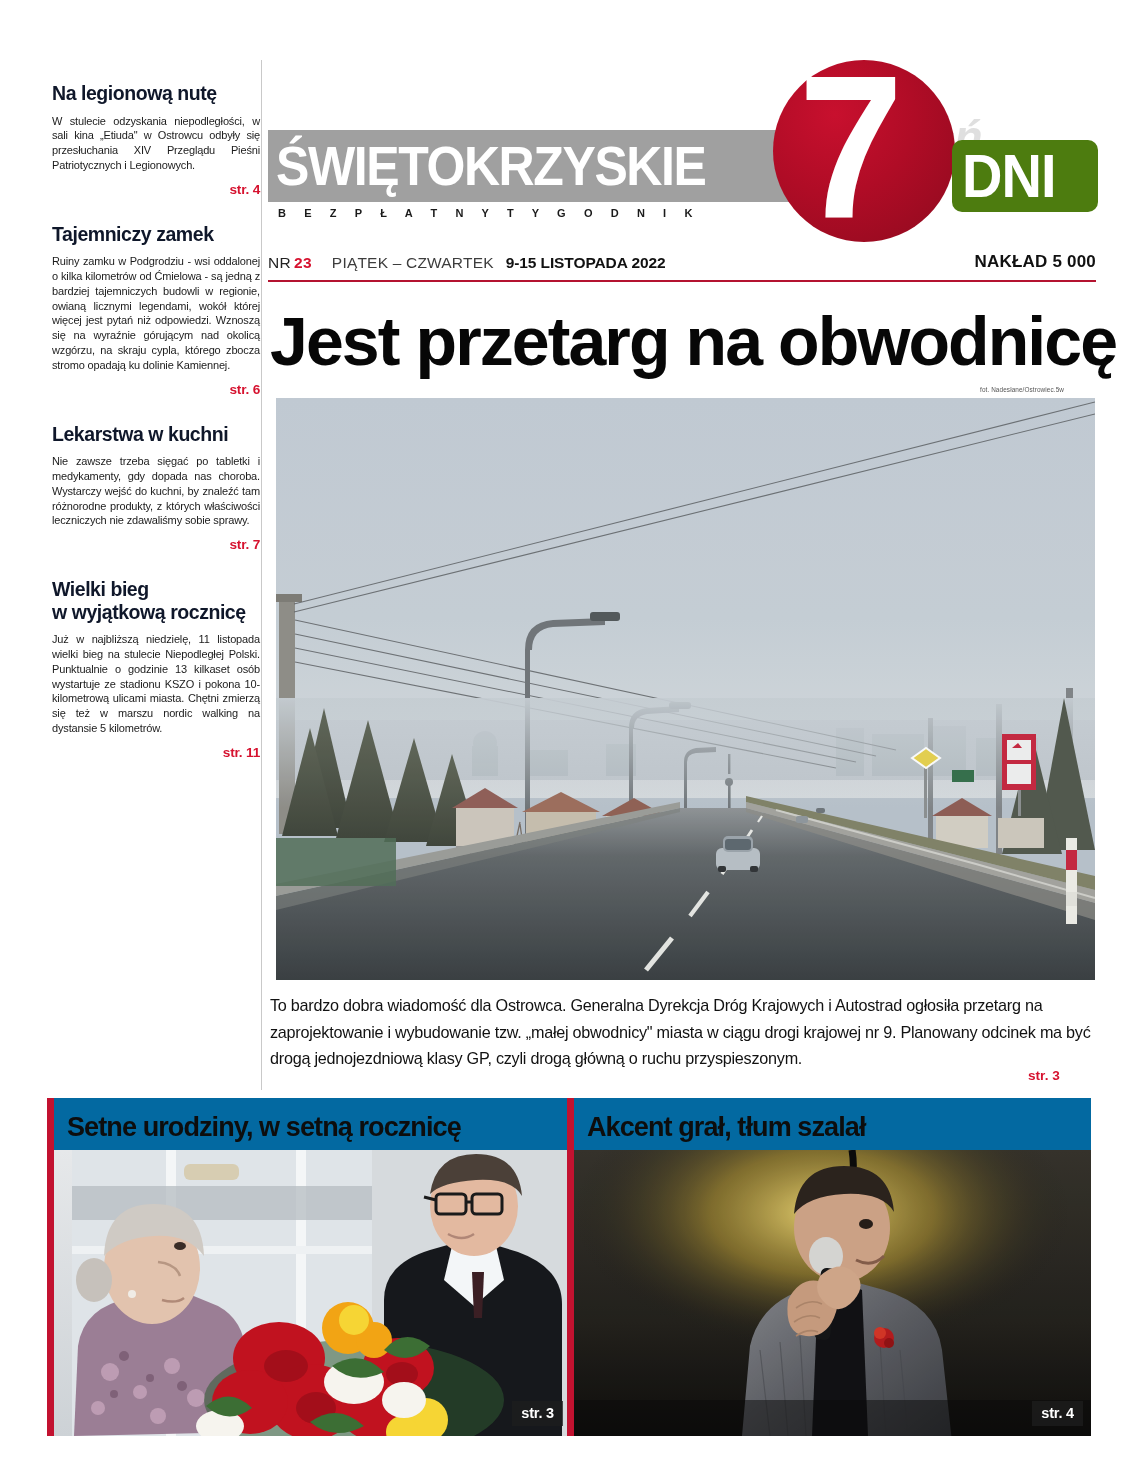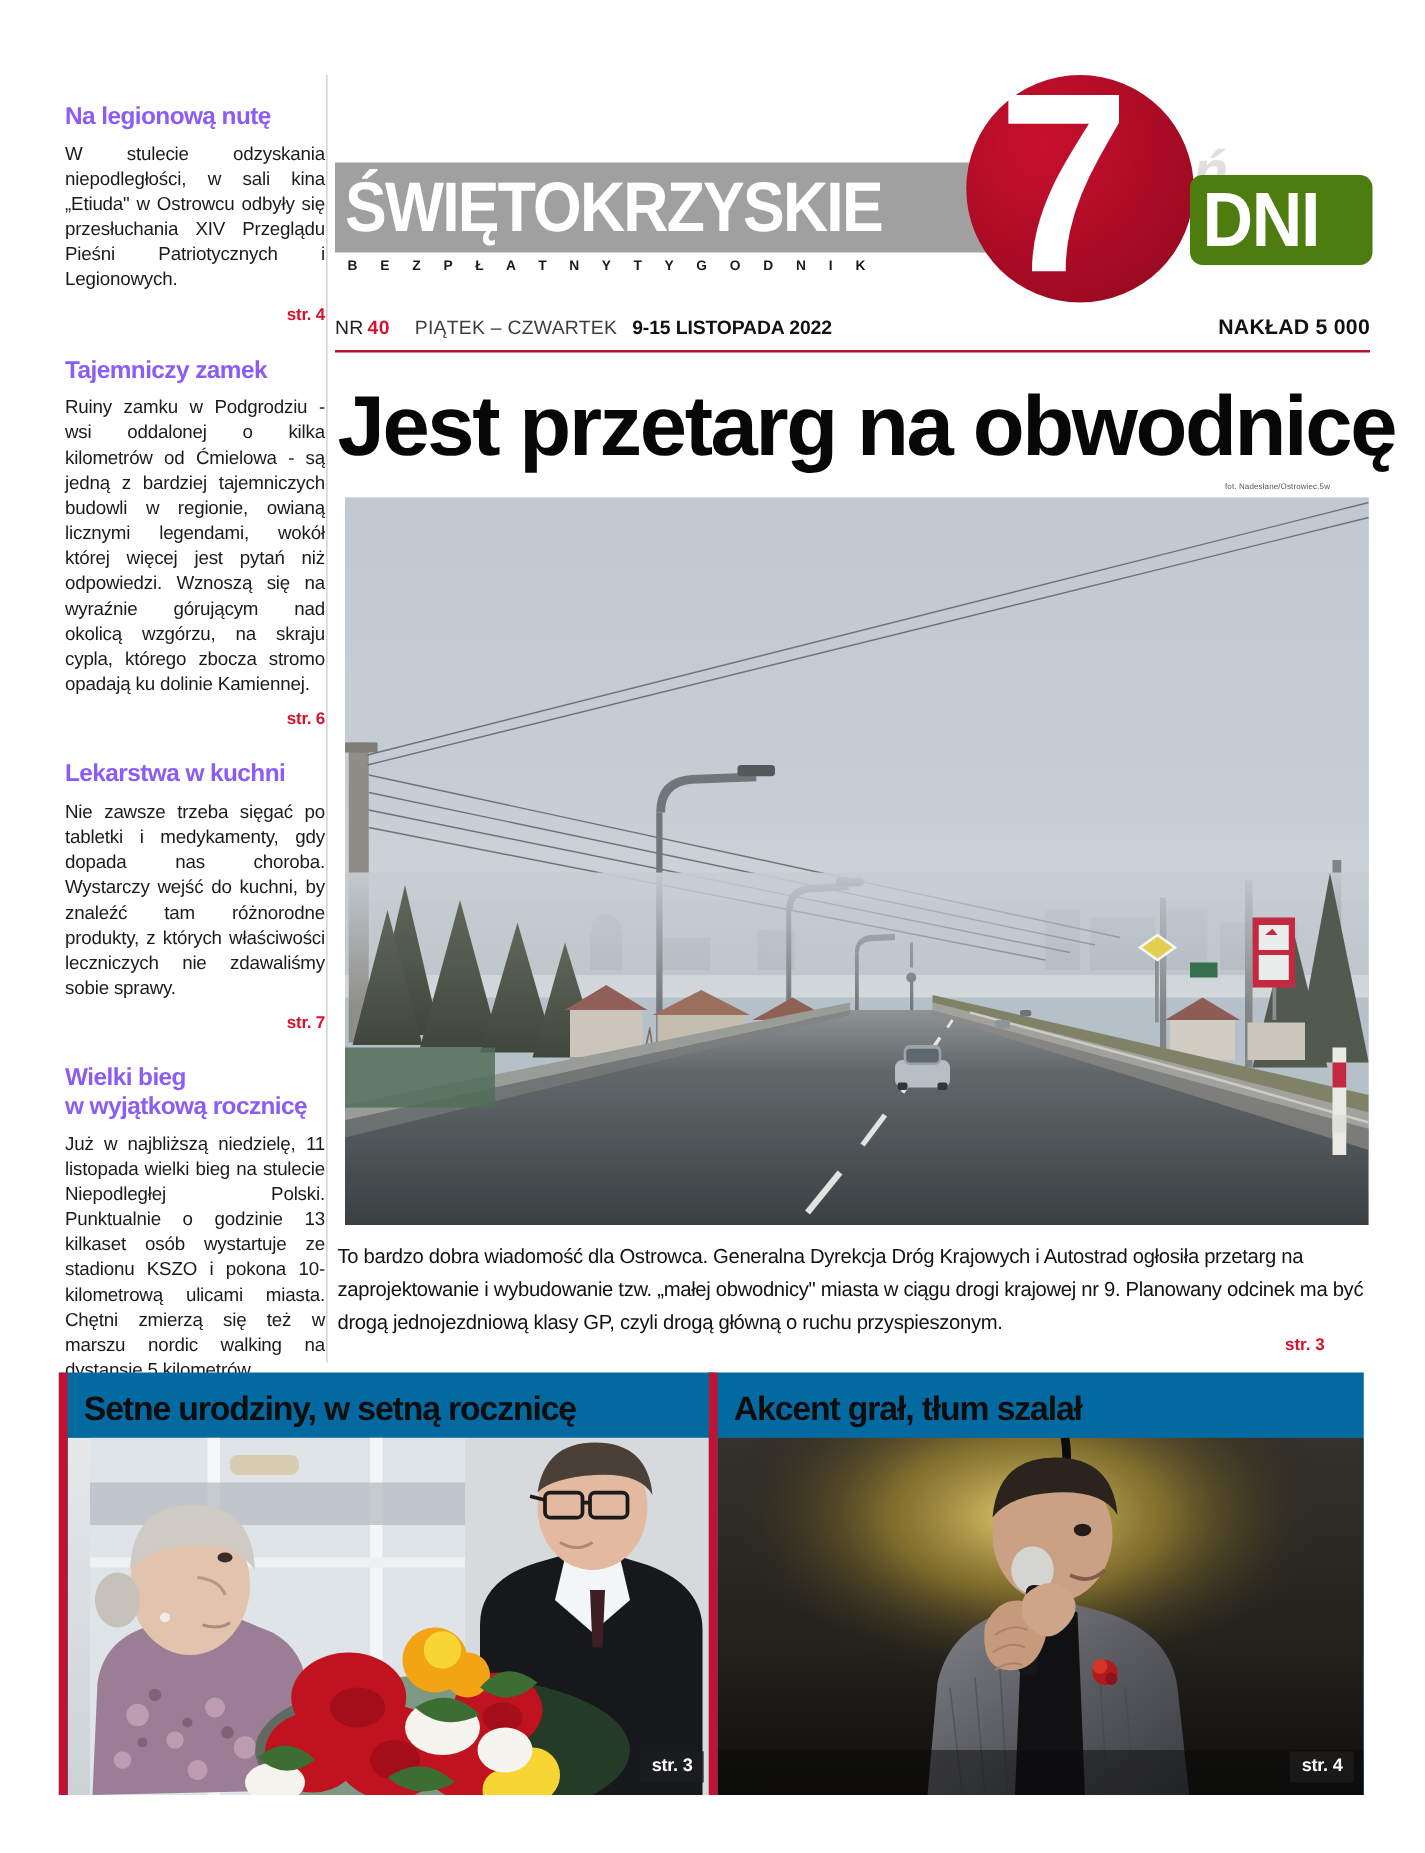--- a/index.html
+++ b/index.html
@@ -16,26 +16,26 @@
     overflow:hidden;
   }
 
   
   .sidebar{
     position:absolute; left:52px; top:82px;
     width:208px; height:1010px;
   }
   .side-art{ margin-bottom:26px; }
   .side-art h2{
-    font-size:19.5px; font-weight:bold; color:#8b5cf6;
+    font-size:19.5px; font-weight:bold; color:#0f172a;
     letter-spacing:-0.45px; line-height:1.16;
     margin-bottom:9px;
   }
   .side-art p{
-    font-size:15px; line-height:1.345; color:#1b1b1b;
+    font-size:11px; line-height:1.345; color:#1b1b1b;
     text-align:justify; text-justify:inter-word;
     letter-spacing:-0.15px;
   }
   .side-page{
     text-align:right; color:#d6122f;
     font-weight:bold; font-size:13.6px;
     margin-top:9px; letter-spacing:-0.2px;
   }
   .vrule{
     position:absolute; left:261px; top:60px;
@@ -227,21 +227,21 @@
       <div class="seven-glyph">7</div>
     </div>
 
     <div class="dni-box">
       <span>DNI</span>
     </div>
   </div>
 
   <div class="infobar">
     <div class="nr">
-      <span>NR</span><b>40</b>
+      <span>NR</span><b>23</b>
     </div>
     <div class="dow">PIĄTEK – CZWARTEK</div>
     <div class="dt">9-15 LISTOPADA 2022</div>
     <div class="nakl">NAKŁAD 5 000</div>
   </div>
   <div class="redline"></div>
 
   <div class="headline">Jest przetarg na obwodnicę</div>
 
   <div class="mainphoto">

